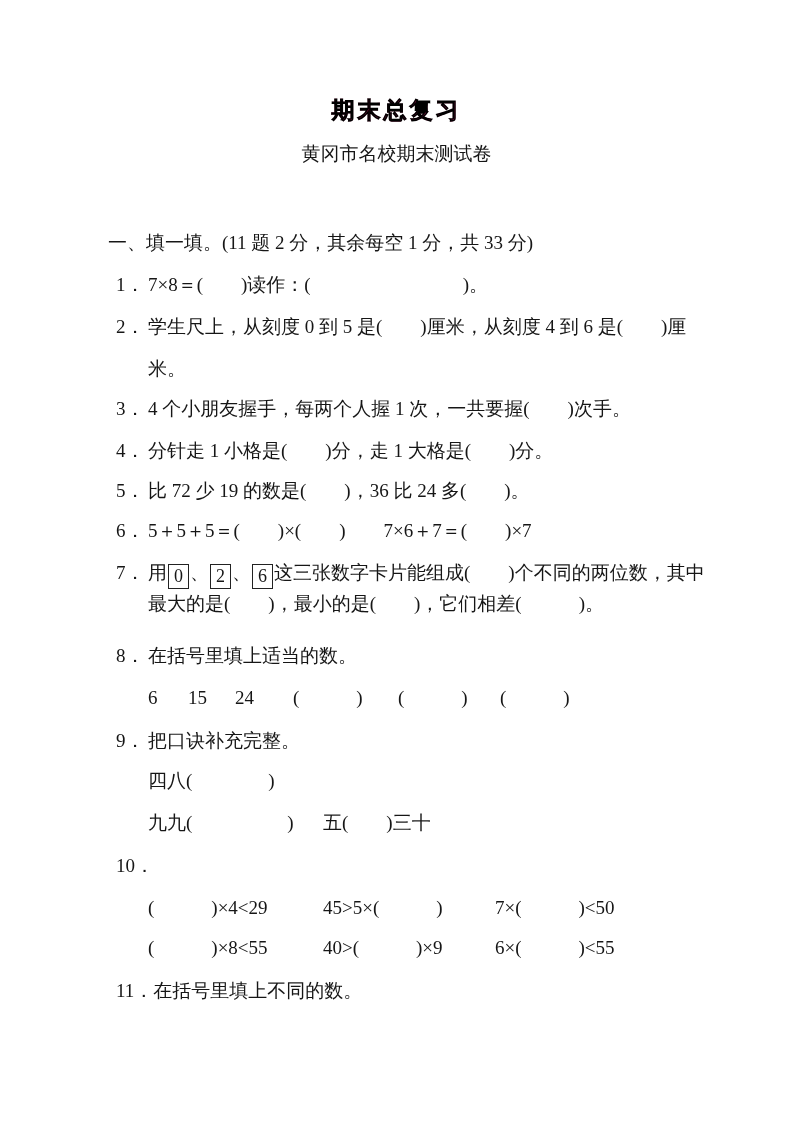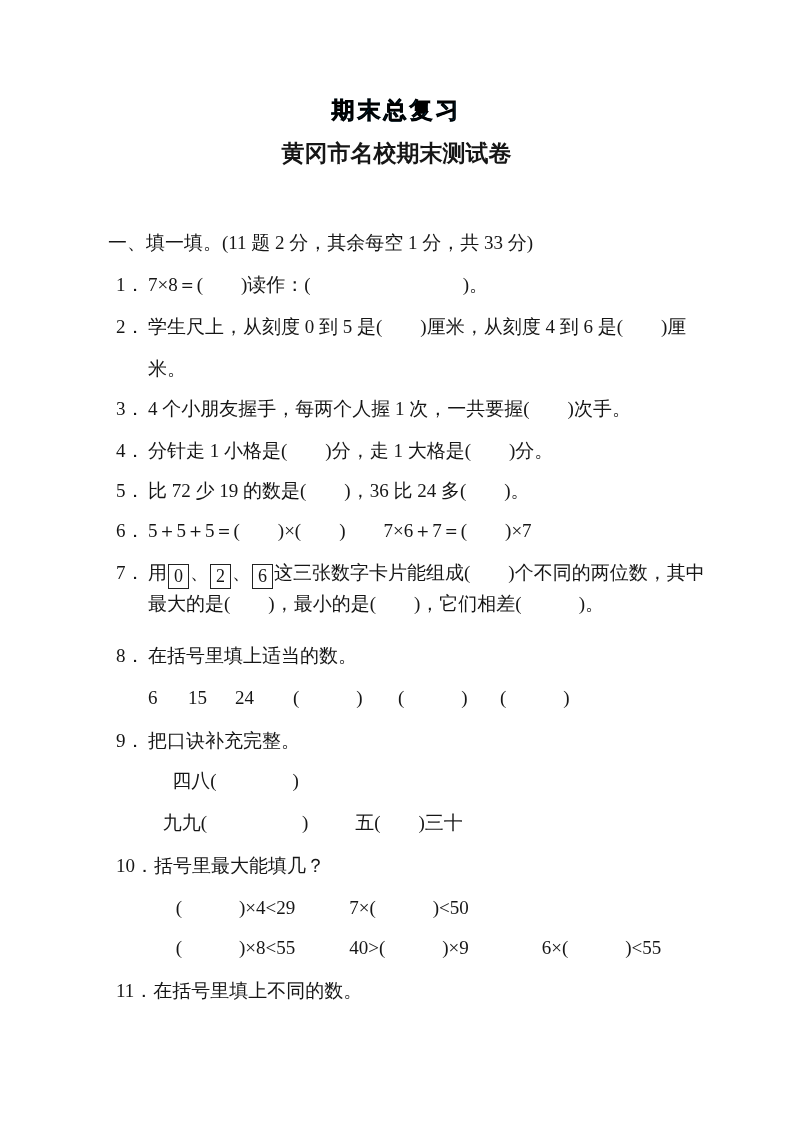--- a/index.html
+++ b/index.html
@@ -25,26 +25,25 @@
   .center {
     left: 0;
     width: 793px;
     text-align: center;
   }
   .doc-title {
     font-family: "DejaVu Sans", "Liberation Sans", sans-serif;
     font-weight: 900;
     font-size: 23px;
     letter-spacing: 3px;
-    color: #0369a1;
+    color: #be185d;
     -webkit-text-stroke: 0.7px #000;
   }
   .doc-subtitle {
-    font-size: 23px;
-    font-weight: bold;
+    font-size: 19px;
   }
   .section-heading {
     left: 108px;
   }
   .q {
     left: 116px;
     display: flex;
   }
   .qnum {
     min-width: 32px;
@@ -61,21 +60,20 @@
     text-align: center;
     padding: 0 2px;
     margin: 0 1px;
     vertical-align: -3px;
     font-size: 18px;
   }
   .row3 {
     display: grid;
     grid-template-columns: 175px 172px auto;
     width: 560px;
-    text-align: center;
   }
   .row6 {
     display: grid;
     grid-template-columns: 40px 47px 58px 105px 102px auto;
     width: 560px;
   }
 </style>
 </head>
 <body>
 
@@ -146,24 +144,24 @@
   <div class="line cont row3" style="top:767px">
     <span>四八(　　　　)</span>
   </div>
   <div class="line cont row3" style="top:809px">
     <span>九九(　　　　　)</span>
     <span>五(　　)三十</span>
   </div>
 
   <div class="line q" style="top:852px">
     <span class="qnum">10．</span>
-    <span>括号里最大能填几？</span>
   </div>
   <div class="line cont row3" style="top:894px">
     <span>(　　　)×4&lt;29</span>
+    <span>45&gt;5×(　　　)</span>
     <span>7×(　　　)&lt;50</span>
   </div>
   <div class="line cont row3" style="top:934px">
     <span>(　　　)×8&lt;55</span>
     <span>40&gt;(　　　)×9</span>
     <span>6×(　　　)&lt;55</span>
   </div>
 
   <div class="line q" style="top:977px">
     <span class="qnum">11．</span>

